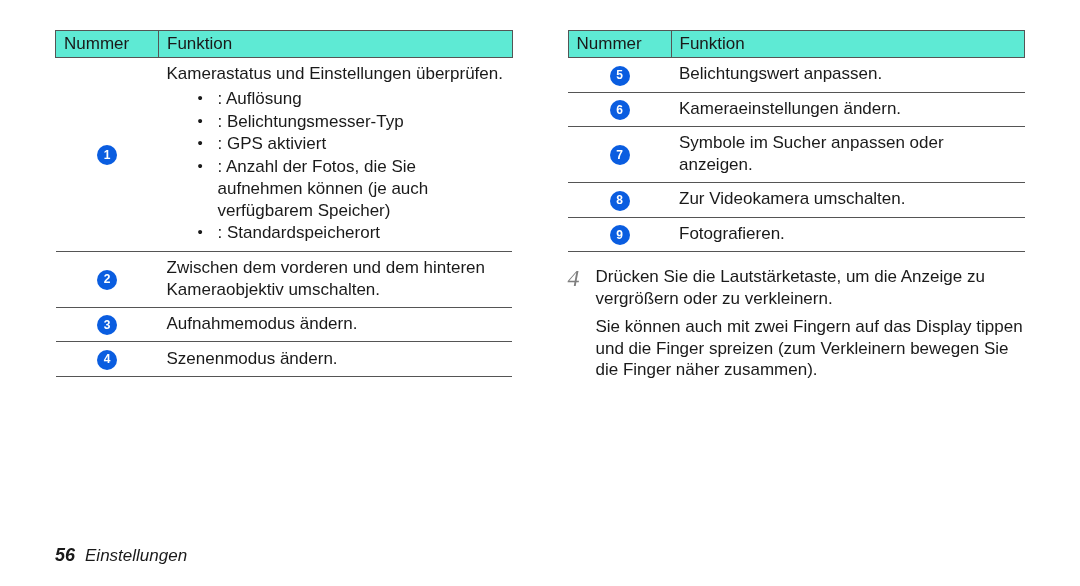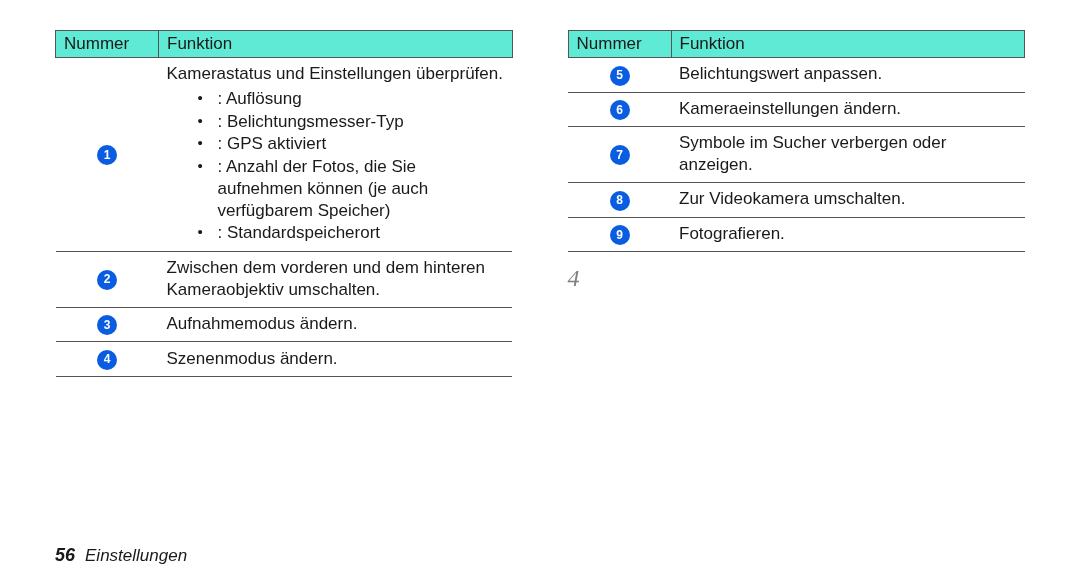--- a/index.html
+++ b/index.html
@@ -172,36 +172,38 @@
       <tr>
         <td class="numcell"><span class="badge">5</span></td>
         <td>Belichtungswert anpassen.</td>
       </tr>
       <tr>
         <td class="numcell"><span class="badge">6</span></td>
         <td>Kameraeinstellungen ändern.</td>
       </tr>
       <tr>
         <td class="numcell"><span class="badge">7</span></td>
-        <td>Symbole im Sucher verbergen oder anzeigen.</td>
+        <td>Symbole im Sucher anpassen oder anzeigen.</td>
       </tr>
       <tr>
         <td class="numcell"><span class="badge">8</span></td>
         <td>Zur Videokamera umschalten.</td>
       </tr>
       <tr>
         <td class="numcell"><span class="badge">9</span></td>
         <td>Fotografieren.</td>
       </tr>
     </tbody>
       </table>
 
     <div class="step">
       <div class="step-num">4</div>
       <div class="step-body">
+        <p>Drücken Sie die Lautstärketaste, um die Anzeige zu vergrößern oder zu verkleinern.</p>
+        <p>Sie können auch mit zwei Fingern auf das Display tippen und die Finger spreizen (zum Verkleinern bewegen Sie die Finger näher zusammen).</p>
       </div>
     </div>
   </div>
 
 </div>
 
 <div class="footer">
   <span class="pn">56</span>
   <span class="section">Einstellungen</span>
 </div>

